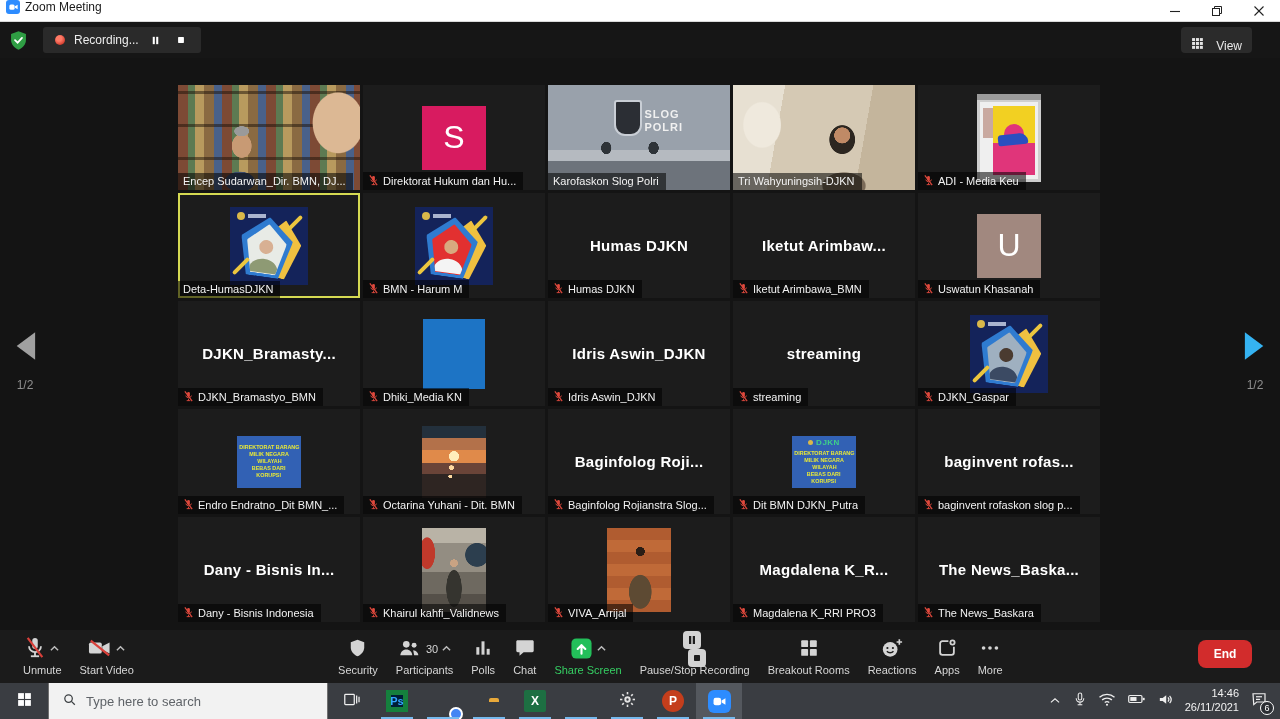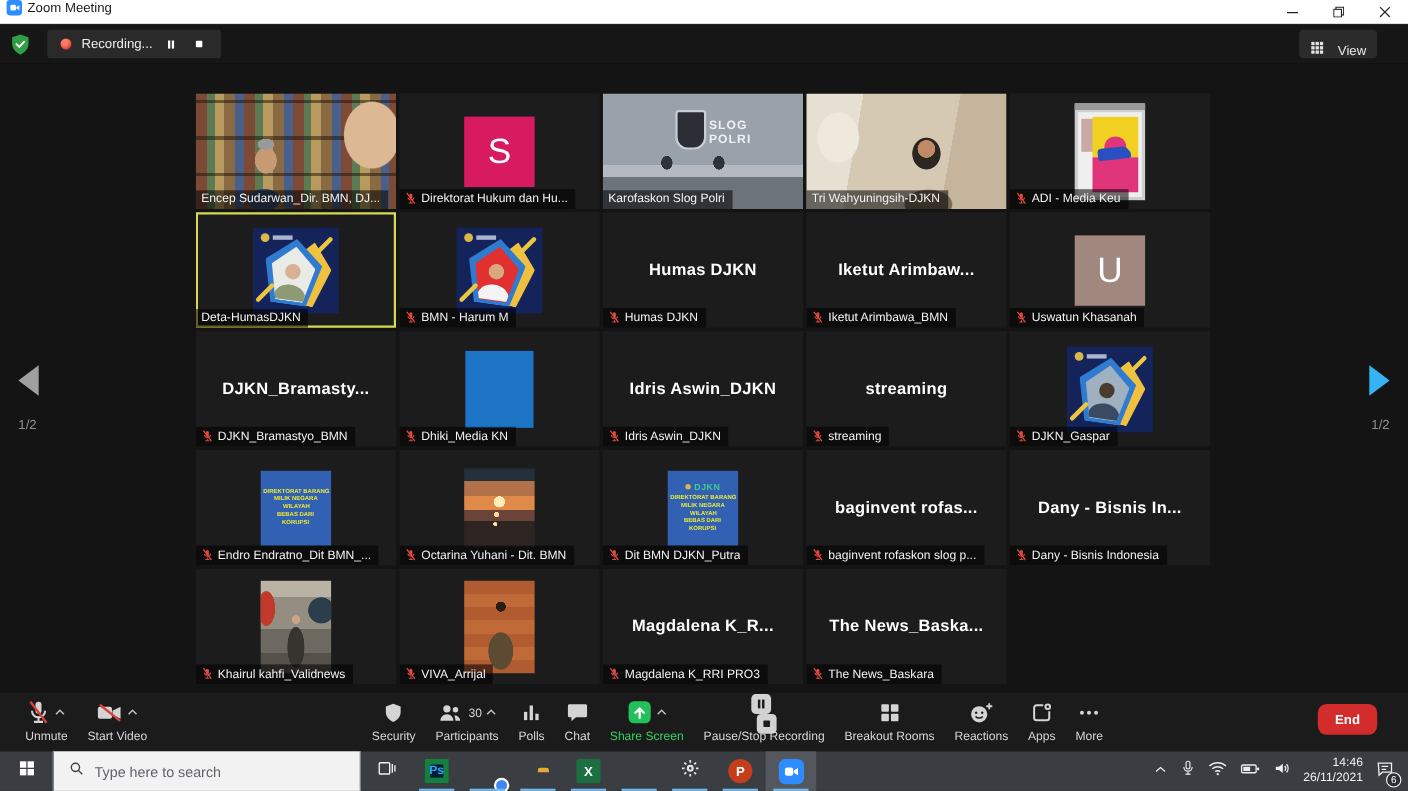--- a/index.html
+++ b/index.html
@@ -103,21 +103,21 @@
   .penta-gold { position:absolute; inset:12px 8px 8px 24px; background:#f0c040;
       clip-path:polygon(55% 0,100% 36%,81% 100%,19% 100%,10% 45%); transform:rotate(14deg); }
   .penta-outer { position:absolute; inset:10px 16px 8px 10px; background:#2f7bd0;
       clip-path:polygon(50% 0,100% 36%,81% 100%,19% 100%,0 36%); transform:rotate(8deg); }
   .penta-inner { position:absolute; inset:17px 22px 11px 16px;
       clip-path:polygon(50% 0,100% 36%,81% 100%,19% 100%,0 36%); transform:rotate(8deg);
       display:flex; align-items:flex-end; justify-content:center; }
   .stripe { position:absolute; width:4px; height:22px; background:#ecc63f; border-radius:2px; transform:rotate(45deg); }
   .s1 { top:6px; right:12px; } .s2 { bottom:8px; left:9px; }
 
-  .av-card { width:64px; height:68px; background:#3261b4; display:flex; flex-direction:column;
+  .av-card { width:64px; height:52px; background:#3261b4; display:flex; flex-direction:column;
              align-items:center; justify-content:center; padding:16px 2px; position:relative; }
   .card-head { display:flex; align-items:center; gap:3px; margin-bottom:3px; }
   .card-dot { width:5px; height:5px; border-radius:50%; background:#d9b84a; }
   .card-title { font-size:8px; font-weight:800; color:#3fd08a; letter-spacing:.5px; }
   .card-line { font-size:6px; font-weight:700; color:#e8e838; line-height:1.2; text-align:center;
                white-space:nowrap; transform:scale(.9); }
   .card-gap { height:9px; }
 
   
   .nav { position:absolute; top:272px; display:flex; flex-direction:column; align-items:center; gap:12px; }
@@ -529,20 +529,35 @@
               <path d="M6 11a6.5 6.5 0 0 0 12.5 0" fill="none" stroke="#e0493d" stroke-width="2"></path>
               <line x1="12" y1="18" x2="12" y2="22" stroke="#e0493d" stroke-width="2"></line>
               <line x1="8" y1="22" x2="16" y2="22" stroke="#e0493d" stroke-width="2"></line>
               <line x1="4" y1="2" x2="20" y2="23" stroke="#e0493d" stroke-width="2.6"></line>
             </svg>
             <span class="lab-text">Octarina Yuhani - Dit. BMN</span>
           </div>
         </div>
         <div class="tile">
           <div class="tile-center">
+            <div class="center-name">Baginfolog Roji...</div>
+          </div>
+          <div class="tile-label">
+            <svg width="11" height="13" viewBox="0 0 24 26">
+              <rect x="9" y="3" width="6" height="11" rx="3" fill="#e0493d"></rect>
+              <path d="M6 11a6.5 6.5 0 0 0 12.5 0" fill="none" stroke="#e0493d" stroke-width="2"></path>
+              <line x1="12" y1="18" x2="12" y2="22" stroke="#e0493d" stroke-width="2"></line>
+              <line x1="8" y1="22" x2="16" y2="22" stroke="#e0493d" stroke-width="2"></line>
+              <line x1="4" y1="2" x2="20" y2="23" stroke="#e0493d" stroke-width="2.6"></line>
+            </svg>
+            <span class="lab-text">Baginfolog Rojianstra Slog...</span>
+          </div>
+        </div>
+        <div class="tile">
+          <div class="tile-center">
             <div class="av-card">
               <div class="card-head">
                 <span class="card-dot"></span>
                 <span class="card-title">DJKN</span>
               </div>
               <div class="card-line">DIREKTORAT BARANG</div>
               <div class="card-line">MILIK NEGARA</div>
               <div class="card-gap"></div>
               <div class="card-line">WILAYAH</div>
               <div class="card-line">BEBAS DARI</div>

